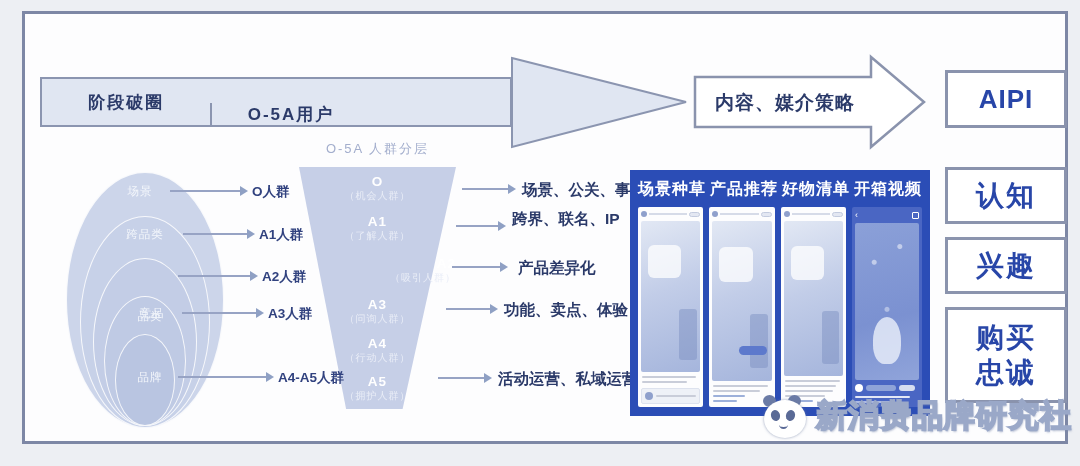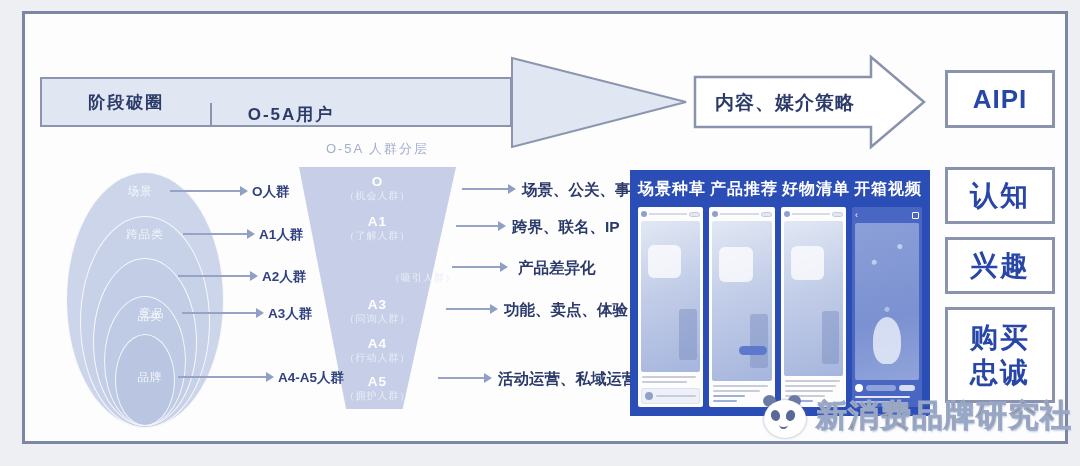--- a/index.html
+++ b/index.html
@@ -14,21 +14,21 @@
   .stage-seg { display:flex; align-items:center; justify-content:center;
                color:#2b3a69; font-weight:700; font-size:17px; letter-spacing:2px; }
   .stage-seg + .stage-seg { border-left:2px solid #8b95b0; }
   .seg1 { flex:0 0 36%; } .seg2 { flex:0 0 34%;margin-top:24px; } .seg3 { flex:1; }
 
   .arrow-svg { position:absolute; left:0; top:0; width:1080px; height:466px; z-index:2; pointer-events:none; }
 
   .content-arrow-label { position:absolute; left:700px; top:90px; width:170px; text-align:center;
                          font-size:19px; font-weight:700; color:#2b3a69; letter-spacing:1px; z-index:3; }
 
-  .box { position:absolute; left:945px; width:110px; background:#ffffff; border:3px solid #8a93ad;
+  .box { position:absolute; left:945px; width:122px; background:#ffffff; border:3px solid #8a93ad;
          display:flex; align-items:center; justify-content:center; text-align:center;
          color:#2846a8; font-weight:800; z-index:3; }
   .box-aipi   { top:70px;  height:58px; font-size:26px; letter-spacing:1px; }
   .box-stage1 { top:167px; height:57px; font-size:28px; letter-spacing:2px; }
   .box-stage2 { top:237px; height:57px; font-size:28px; letter-spacing:2px; }
   .box-stage3 { top:307px; height:96px; font-size:28px; letter-spacing:2px; line-height:1.25; white-space:pre-line; }
 
   
   .ring { position:absolute; border-radius:50%; border:1px solid rgba(255,255,255,.85); z-index:1; }
   .ring1 { left:66px;  top:172px; width:158px; height:256px; background:#ccd5ea; }
@@ -103,22 +103,22 @@
   .watermark { position:absolute; left:760px; top:392px; display:flex; align-items:center; gap:6px; z-index:6; }
   .panda { position:relative; width:50px; height:48px; flex:0 0 auto; }
   .panda-face { position:absolute; left:4px; top:8px; width:42px; height:38px; border-radius:50%;
                 background:#ffffff; box-shadow:0 0 3px rgba(110,125,160,.7); }
   .panda-ear { position:absolute; width:13px; height:12px; border-radius:50%; background:#6b7ba6; top:3px; }
   .panda-ear.l { left:3px; } .panda-ear.r { left:28px; }
   .panda-eye { position:absolute; width:9px; height:11px; border-radius:50%; background:#5a6a96; top:18px; transform:rotate(18deg); }
   .panda-eye.l { left:11px; transform:rotate(-18deg);} .panda-eye.r { left:26px; }
   .panda-mouth { position:absolute; left:19px; top:32px; width:9px; height:5px;
                  border-bottom:2px solid #5a6a96; border-radius:0 0 8px 8px; }
-  .wm-text { font-size:31px; font-weight:400; letter-spacing:1px; white-space:nowrap;
-             color:#a16207; -webkit-text-stroke:2px #9aa8c8;
+  .wm-text { font-size:31px; font-weight:700; letter-spacing:1px; white-space:nowrap;
+             color:#6d28d9; -webkit-text-stroke:2px #9aa8c8;
              text-shadow:1px 2px 2px rgba(125,140,175,.55); }
 </style>
 </head>
 <body>
 
 <div class="canvas">
   <div class="frame"></div>
 
   <svg class="arrow-svg">
     <polygon points="512,58 686,102 512,147" fill="#e0e6f2" stroke="#8b95b0" stroke-width="2"></polygon>
@@ -186,21 +186,21 @@
       </div>
   </div>
 
   <div class="conn" style="left:462px; top:188px; width:48px;"></div>
   <div class="conn" style="left:456px; top:225px; width:44px;"></div>
   <div class="conn" style="left:452px; top:266px; width:50px;"></div>
   <div class="conn" style="left:446px; top:308px; width:46px;"></div>
   <div class="conn" style="left:438px; top:377px; width:48px;"></div>
 
   <div class="strategy" style="left:522px; top:180px;">场景、公关、事件</div>
-  <div class="strategy" style="left:512px; top:217px;">跨界、联名、IP</div>
+  <div class="strategy" style="left:512px; top:209px;">跨界、联名、IP</div>
   <div class="strategy" style="left:518px; top:258px;">产品差异化</div>
   <div class="strategy" style="left:504px; top:300px;">功能、卖点、体验</div>
   <div class="strategy" style="left:498px; top:369px;">活动运营、私域运营</div>
 
   <div class="panel">
     <div class="tabs">
       <span class="tab">场景种草</span>
       <span class="tab">产品推荐</span>
       <span class="tab">好物清单</span>
       <span class="tab">开箱视频</span>

